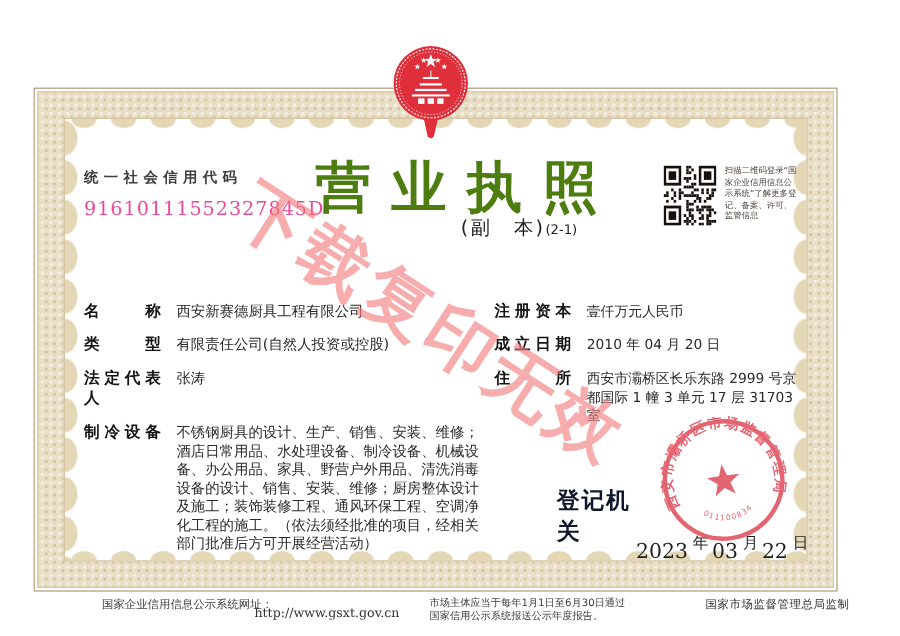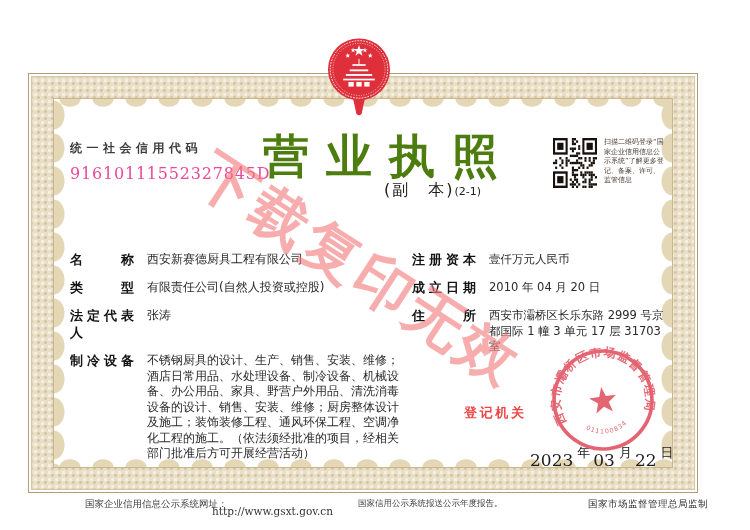--- a/index.html
+++ b/index.html
@@ -42,22 +42,22 @@
   .col{position:absolute;z-index:3;margin-top:24px;}
   .col-left{left:70px;top:227px;width:332px;}
   .col-right{left:412px;top:227px;width:258px;}
   .frow{display:flex;align-items:flex-start;}
   .frow+.frow{margin-top:11px;}
   .flbl{flex:0 0 64px;font-size:13px;font-weight:bold;color:#141414;
         text-align:justify;text-align-last:justify;line-height:17px;}
   .fval{margin-left:13px;flex:1;font-size:12px;line-height:15.5px;color:#2a2a2a;padding-top:1px;}
   .col-right .fval{font-size:11.5px;}
   
-  .regauth{position:absolute;left:464px;top:404px;width:60px;font-size:13px;font-weight:bold;
-           color:#ef4444;text-align:justify;text-align-last:justify;z-index:3;}
+  .regauth{position:absolute;left:464px;top:404px;width:60px;font-size:19px;font-weight:bold;
+           color:#0f172a;text-align:justify;text-align-last:justify;z-index:3;}
   .dateline{position:absolute;left:530px;top:444px;z-index:3;display:flex;align-items:flex-start;
             font-size:13px;color:#1d1d1d;white-space:nowrap;}
   .dateline .num{font-family:"DejaVu Serif","Liberation Serif",serif;font-size:17px;
                  position:relative;top:6px;}
   .dateline .u{margin:0 3px 0 4px;}
   
   .seal{position:absolute;left:550px;top:347px;width:106px;height:106px;z-index:5;
         transform:rotate(-8deg);opacity:.9;}
   .watermark{position:absolute;left:224px;top:136px;z-index:4;transform:rotate(33deg);
              transform-origin:0 0;font-size:58px;font-weight:bold;letter-spacing:4px;
@@ -301,17 +301,18 @@
     <span class="u">月</span>
     <span class="num">22</span>
     <span class="u">日</span>
   </div>
 
   <div class="watermark">下载复印无效</div>
 
   <div class="ft ft-sitelabel">国家企业信用信息公示系统网址：</div>
   <div class="ft ft-url">http://www.gsxt.gov.cn</div>
   <div class="ft ft-notice">
+    <div>市场主体应当于每年1月1日至6月30日通过</div>
     <div>国家信用公示系统报送公示年度报告。</div>
   </div>
   <div class="ft ft-producer">国家市场监督管理总局监制</div>
 
 </div>
 
 </body></html>

